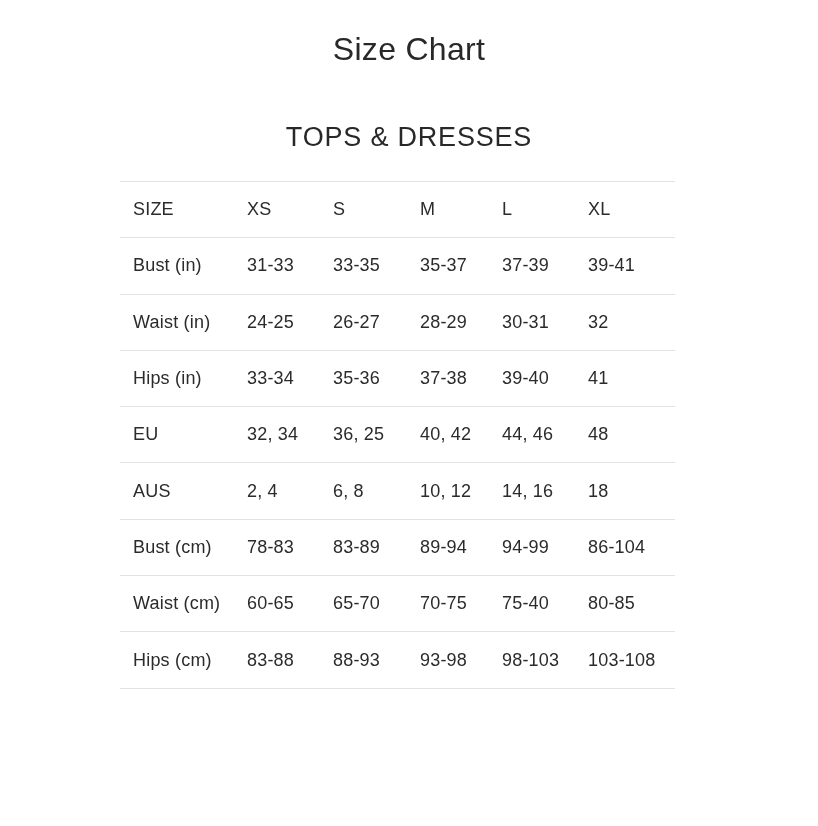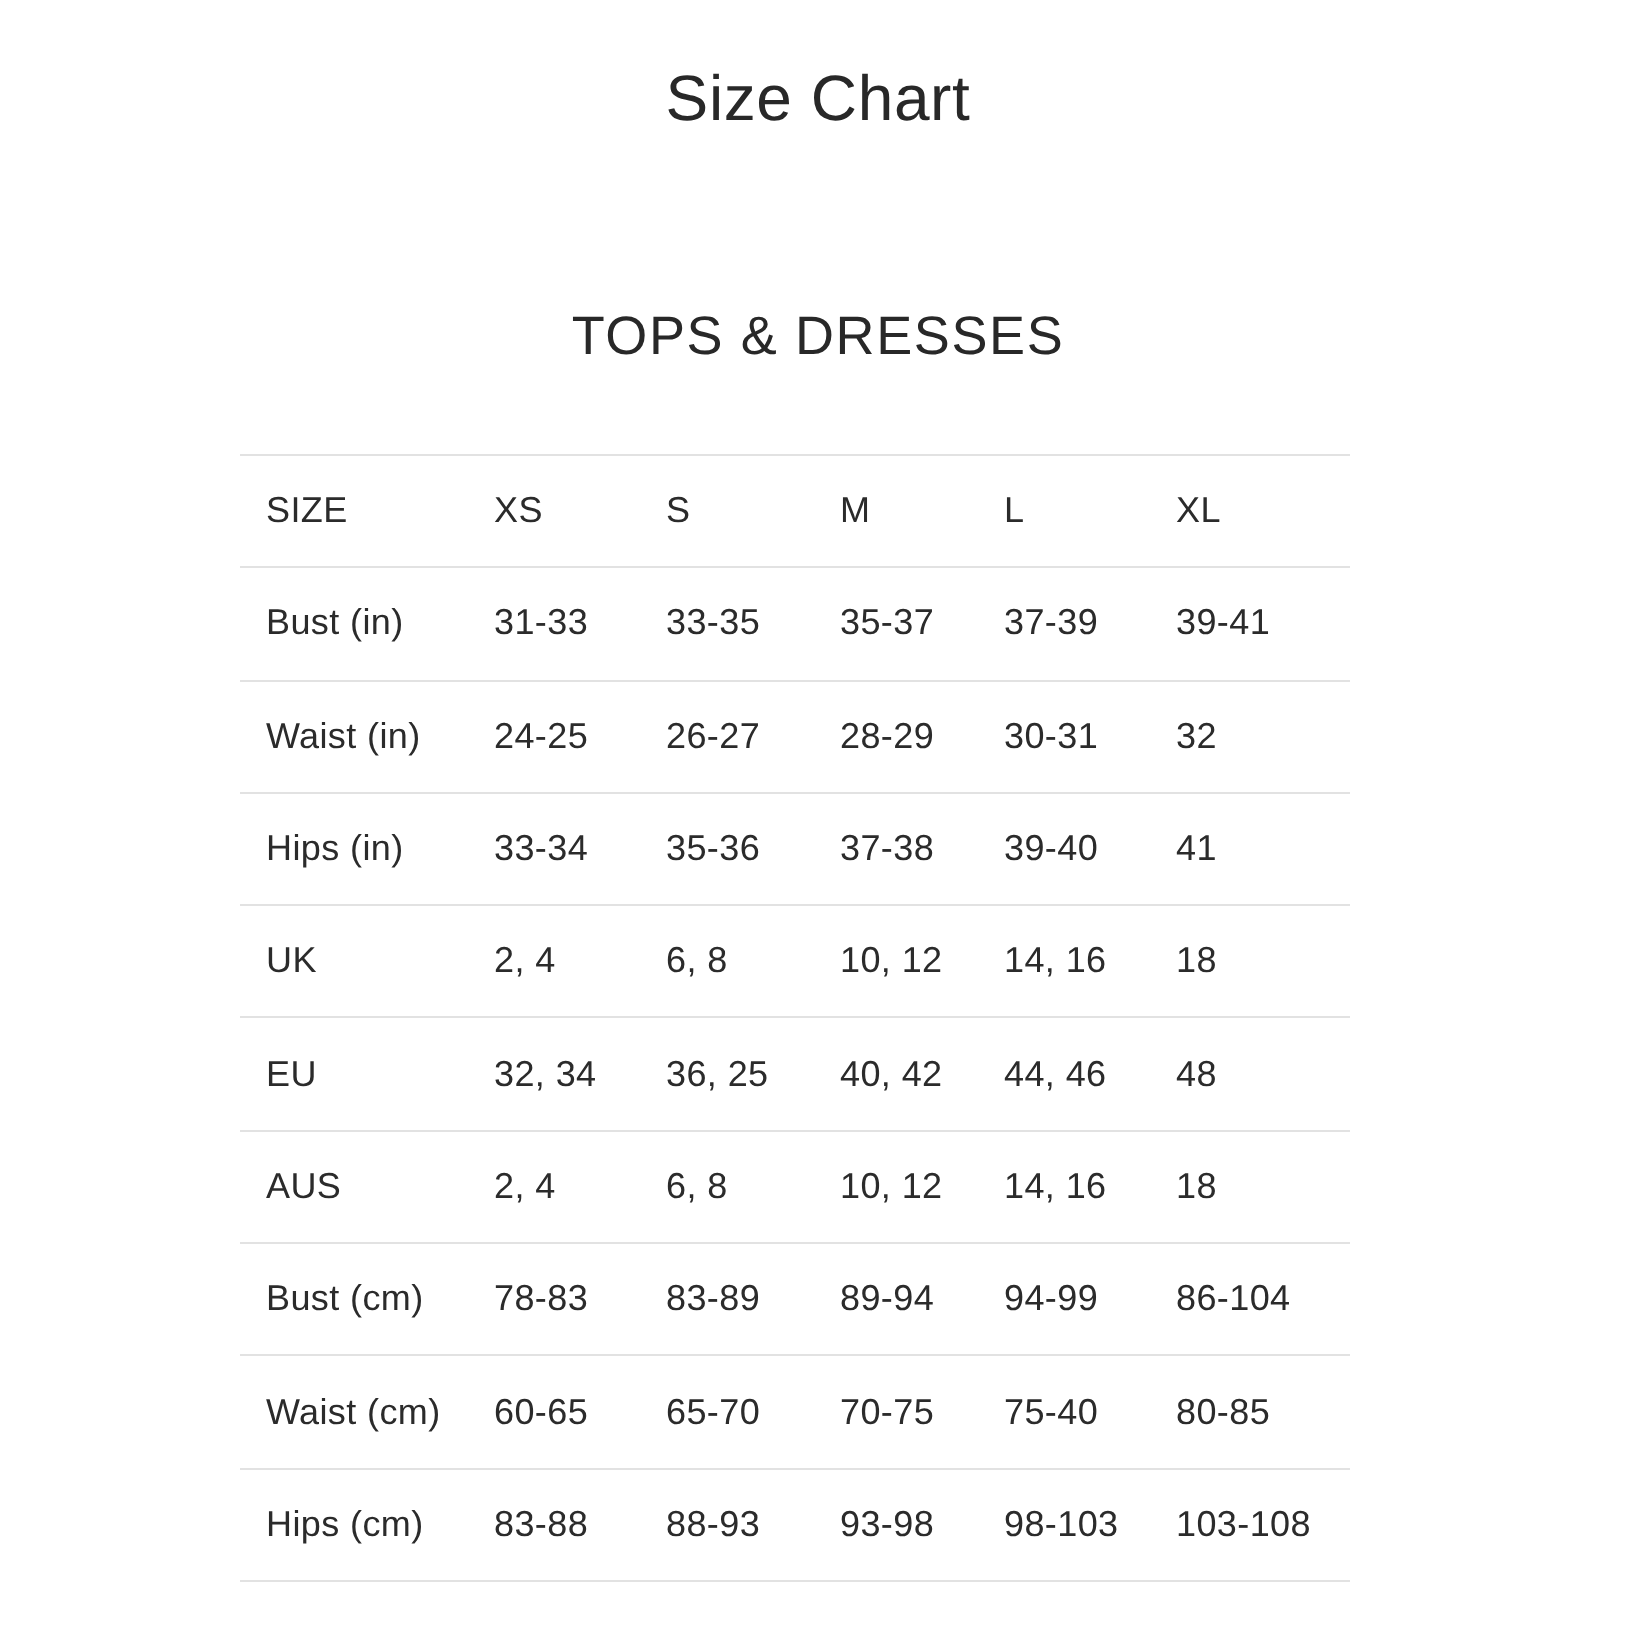--- a/index.html
+++ b/index.html
@@ -31,33 +31,31 @@
   .section-title {
     position: absolute;
     top: 122px;
     left: 0;
     width: 100%;
     text-align: center;
     font-size: 27px;
     font-weight: 400;
     letter-spacing: 0.8px;
     color: #282828;
-    margin-top: 31px;
   }
   table.size-table {
     position: absolute;
     top: 181px;
     left: 120px;
     width: 555px;
     border-collapse: collapse;
     table-layout: fixed;
     border-top: 1px solid #e2e2e2;
     font-size: 18px;
     letter-spacing: 0.2px;
-    margin-top: 46px;
   }
   table.size-table col.c0 { width: 114px; }
   table.size-table col.c1 { width: 86px; }
   table.size-table col.c2 { width: 87px; }
   table.size-table col.c3 { width: 82px; }
   table.size-table col.c4 { width: 86px; }
   table.size-table col.c5 { width: 100px; }
   table.size-table tr {
     border-bottom: 1px solid #e2e2e2;
   }
@@ -123,28 +121,20 @@
         </tr>
         <tr>
           <th>Hips (in)</th>
           <td>33-34</td>
           <td>35-36</td>
           <td>37-38</td>
           <td>39-40</td>
           <td>41</td>
         </tr>
         <tr>
-          <th>UK</th>
-          <td>2, 4</td>
-          <td>6, 8</td>
-          <td>10, 12</td>
-          <td>14, 16</td>
-          <td>18</td>
-        </tr>
-        <tr>
           <th>EU</th>
           <td>32, 34</td>
           <td>36, 25</td>
           <td>40, 42</td>
           <td>44, 46</td>
           <td>48</td>
         </tr>
         <tr>
           <th>AUS</th>
           <td>2, 4</td>

